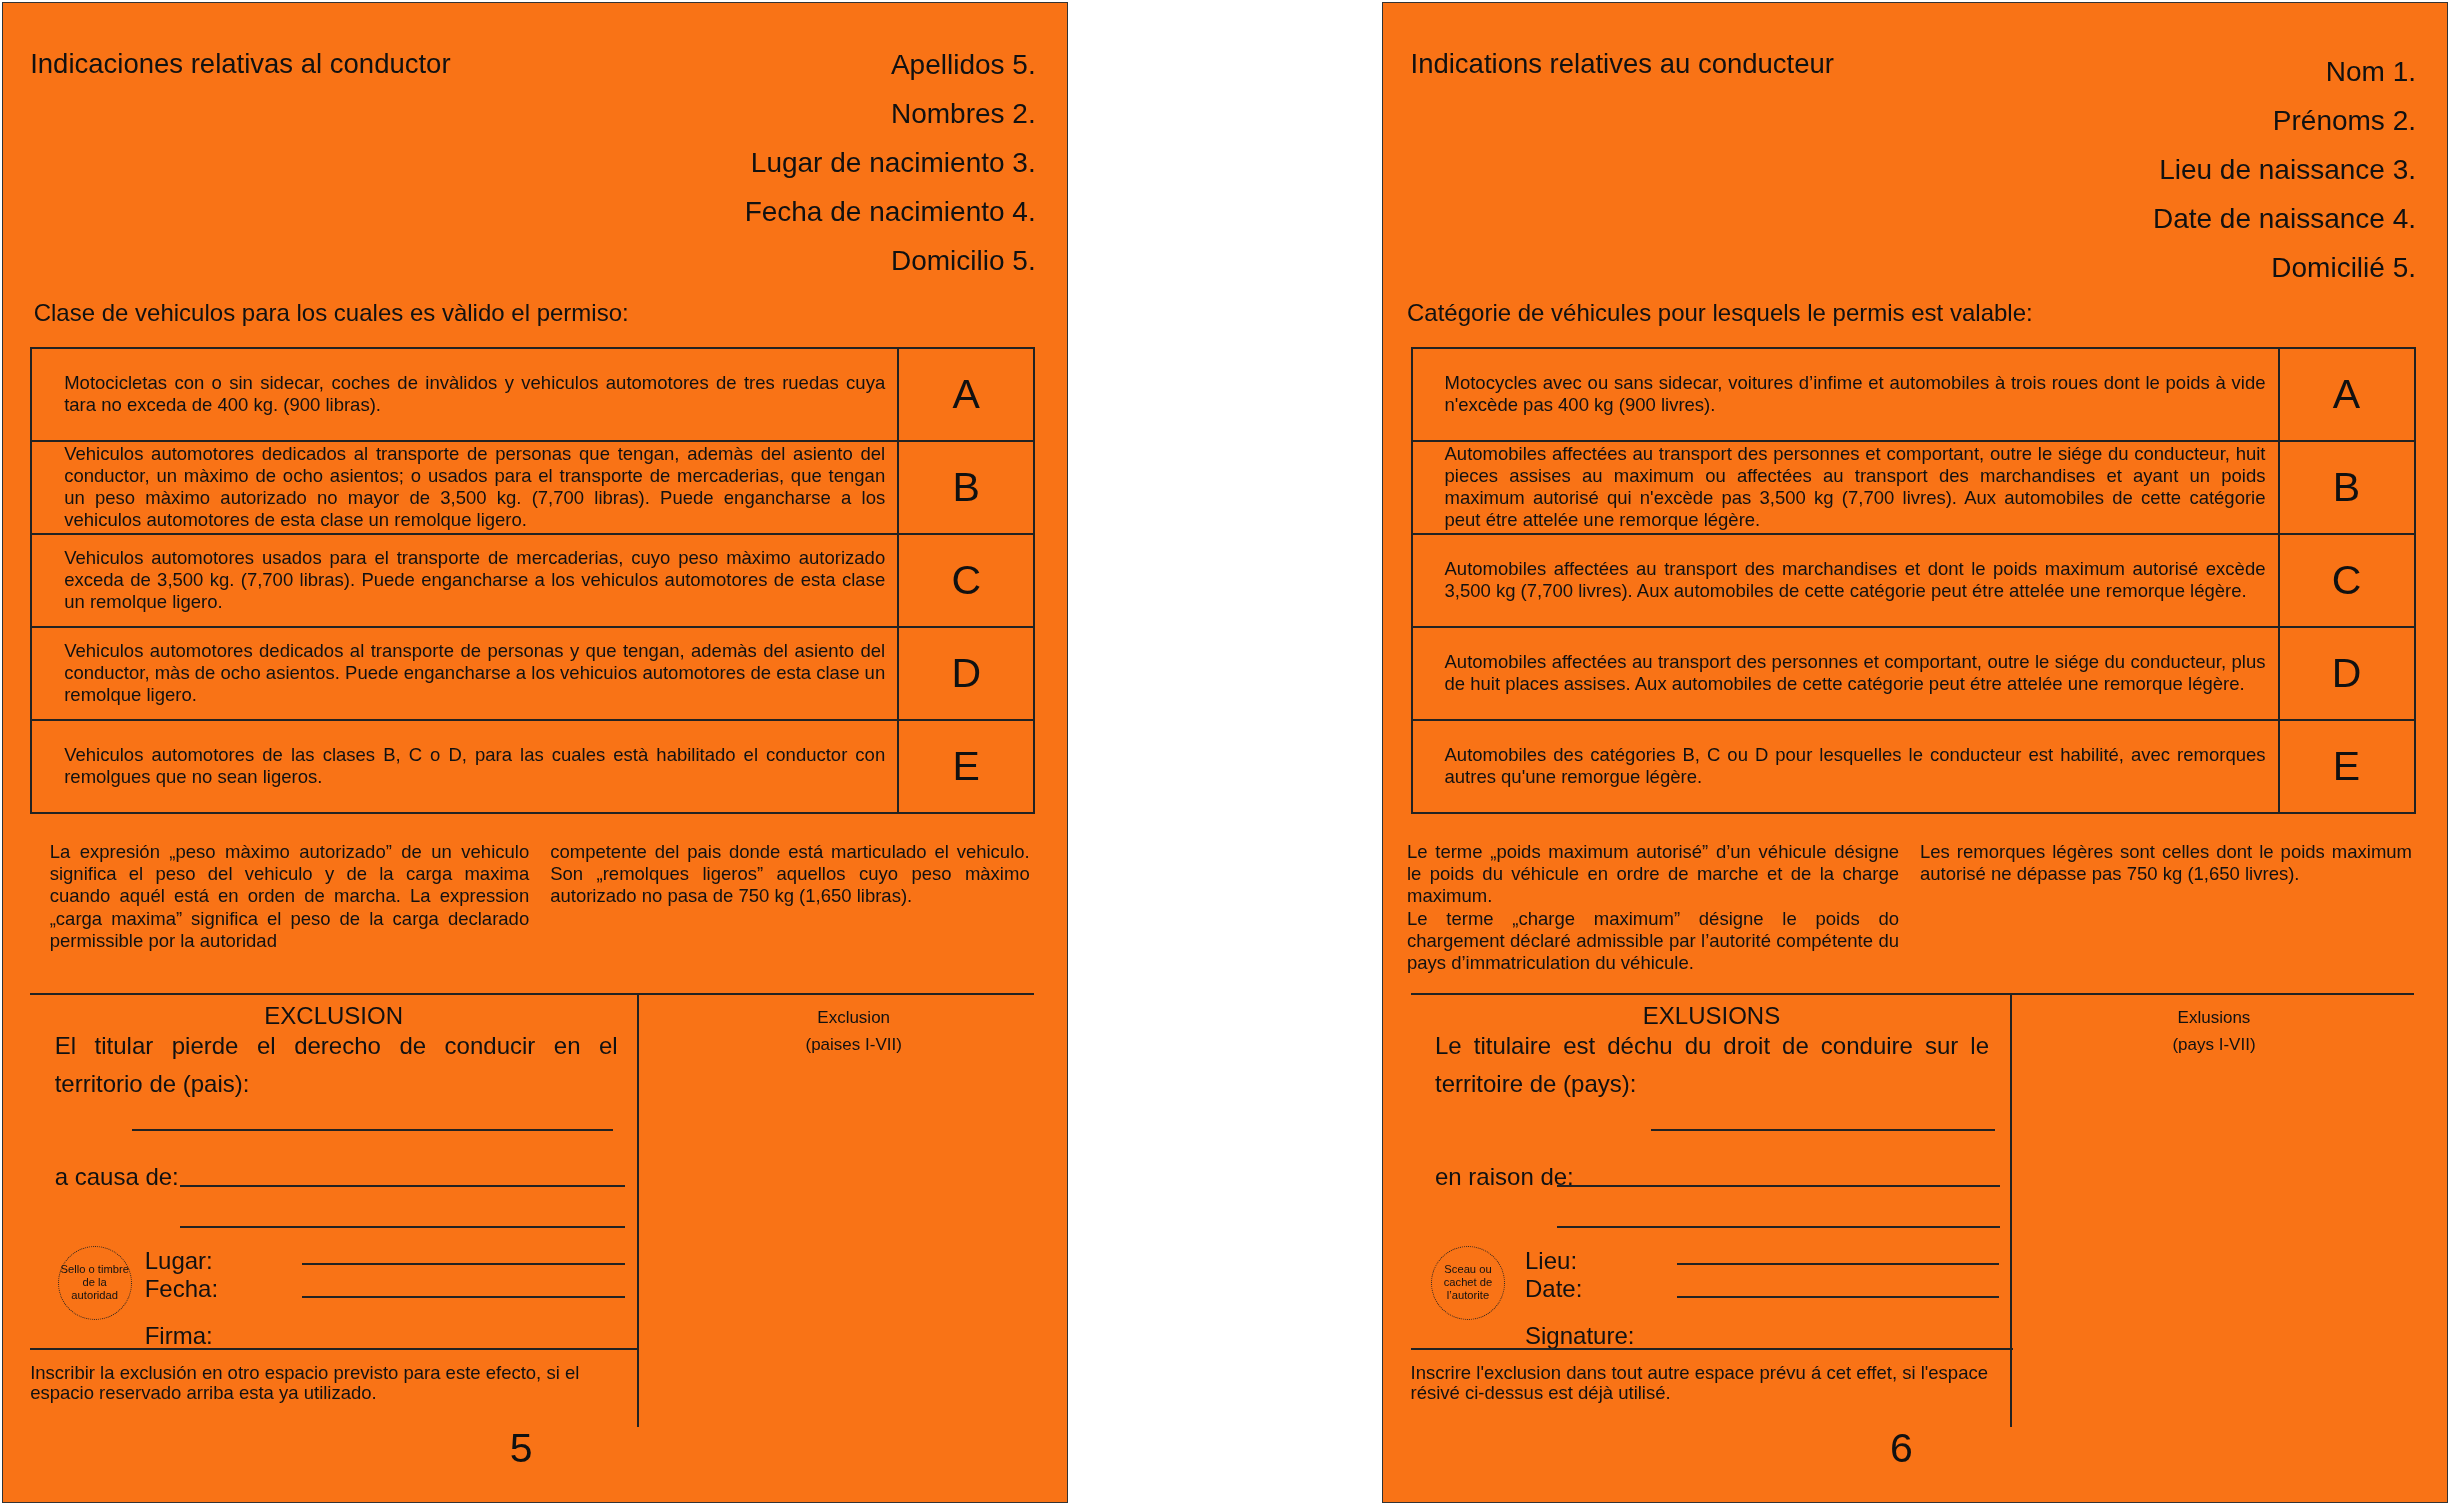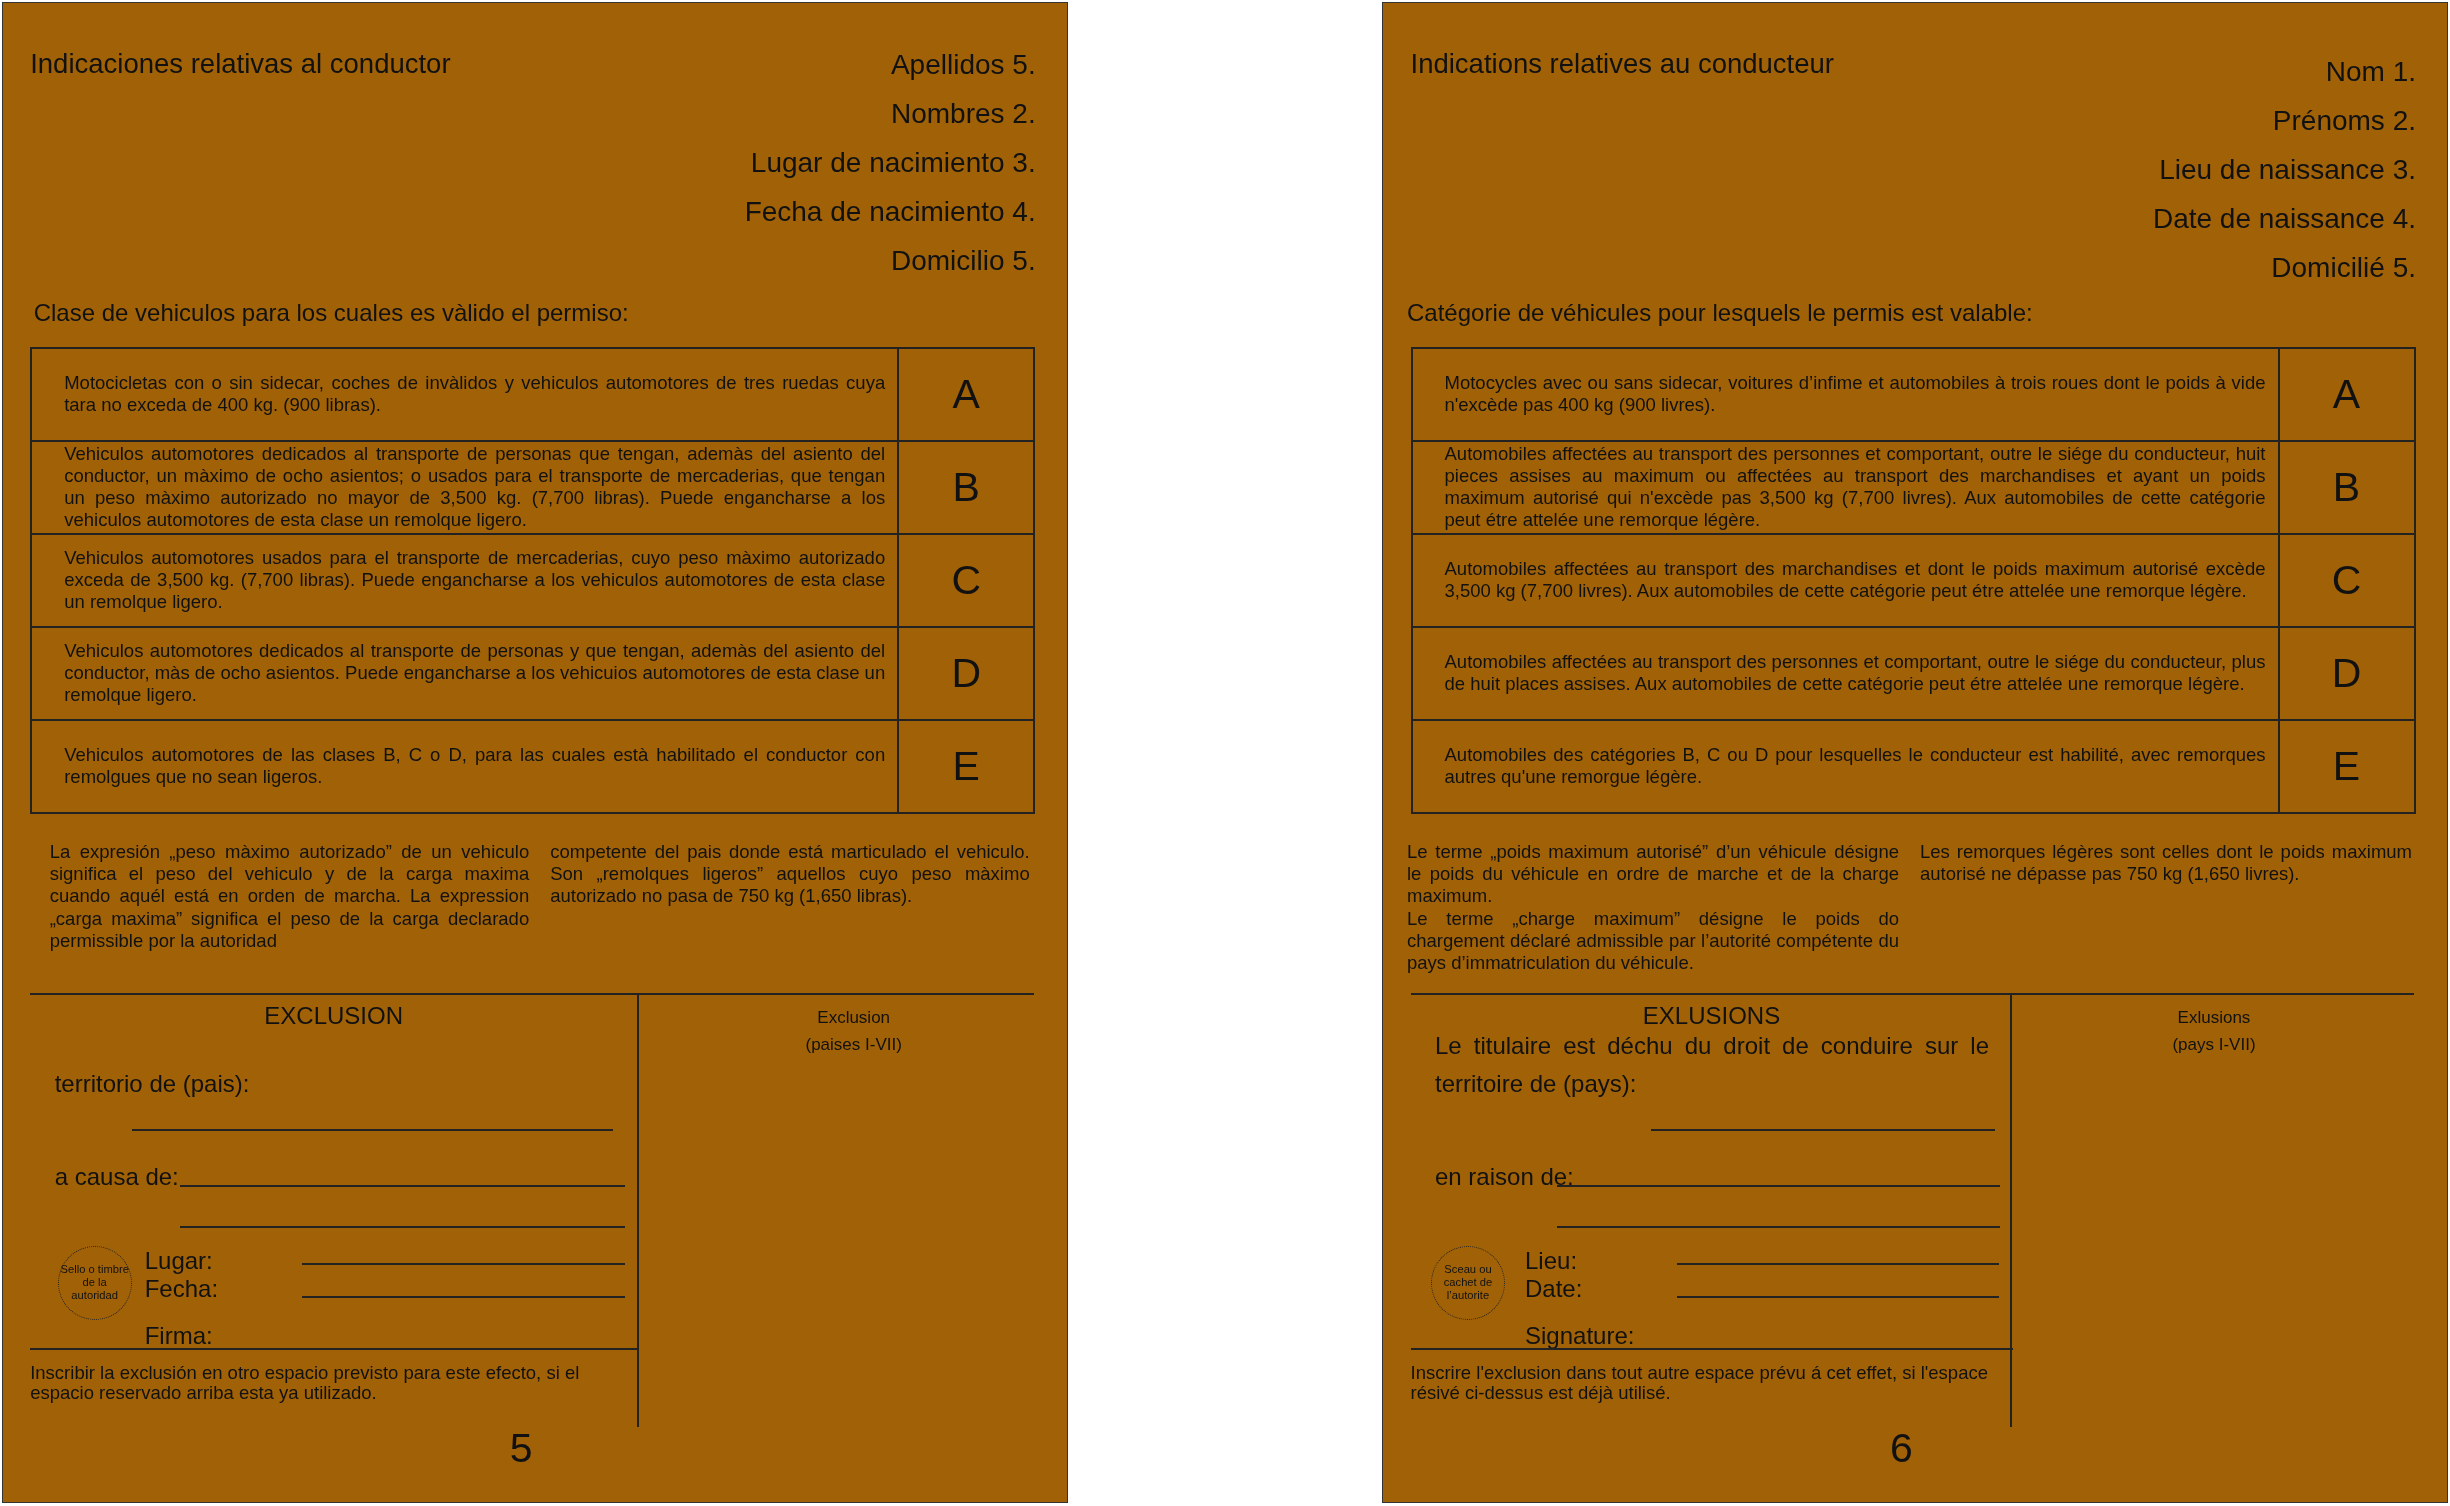--- a/index.html
+++ b/index.html
@@ -1,17 +1,17 @@
 <!DOCTYPE html>
 <html style="font-size:13.7px"><head>
 <meta charset="utf-8">
 <style>
   html,body{margin:0;padding:0;background:#fff;}
   body{width:2450px;height:1506px;position:relative;overflow:hidden;font-family:"Liberation Sans",sans-serif;color:#111;}
-  .page{position:absolute;top:1.7px;width:1066px;height:1501px;border:1.7px solid #333;box-sizing:border-box;background:#a16207;}
+  .page{position:absolute;top:1.7px;width:1066px;height:1501px;border:1.7px solid #333;box-sizing:border-box;background:#f97316;}
   #page-es{left:1.7px;}
   #page-fr{left:1382px;}
   .title{position:absolute;left:27.5px;top:45px;font-size:27.5px;}
   .fields{position:absolute;right:31px;top:45px;text-align:right;}
   .fields div{font-size:28px;height:49px;line-height:34px;}
   .cls-heading{position:absolute;left:31px;top:296px;font-size:24px;}
   #page-fr .cls-heading{left:24px;}
   table.classes{position:absolute;left:27.5px;top:344px;width:1005px;border-collapse:collapse;}
   table.classes td{border:2.1px solid #222;height:91px;padding:0 12px;font-size:18.5px;line-height:22.3px;vertical-align:middle;}
   table.classes td.desc{text-align:justify;padding-left:32px;}
@@ -85,20 +85,21 @@
       </div>
   </div>
 
   <div class="ex-top"></div>
   <div class="ex-vline"></div>
   <div class="ex-title">EXCLUSION</div>
   <div class="ex-side">
     <div>Exclusion</div>
     <div>(paises I-VII)</div>
   </div>
+  <div class="ex-text">El titular pierde el derecho de conducir en el</div>
   <div class="ex-text2">territorio de (pais):</div>
   <div class="line" style="left:129px;width:481px;top:1126px;"></div>
   <div class="cause">a causa de:</div>
   <div class="line" style="left:177px;width:445px;top:1182px;"></div>
   <div class="line" style="left:177px;width:445px;top:1223px;"></div>
   <div class="stamp">Sello o timbre de la autoridad</div>
   <div class="sig-label" style="top:1244px;">Lugar:</div>
   <div class="line" style="left:299px;width:323px;top:1260px;"></div>
   <div class="sig-label" style="top:1272px;">Fecha:</div>
   <div class="line" style="left:299px;width:323px;top:1293px;"></div>

